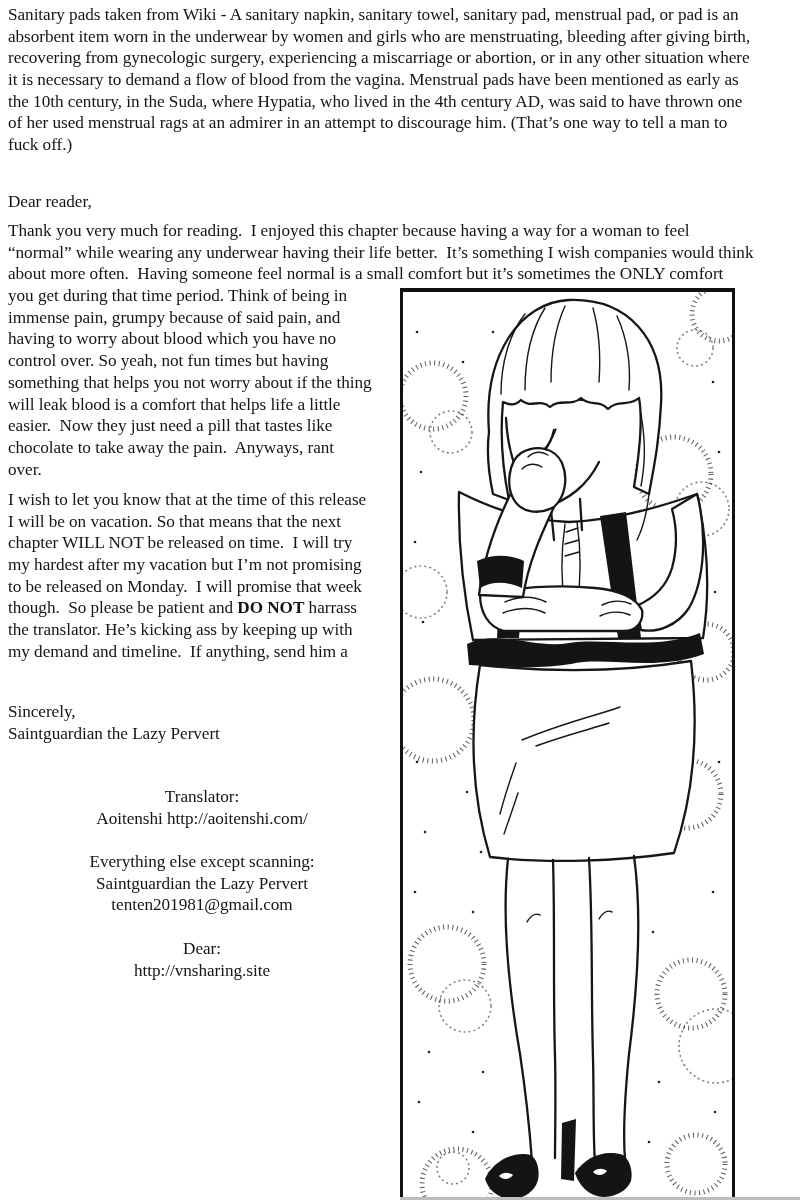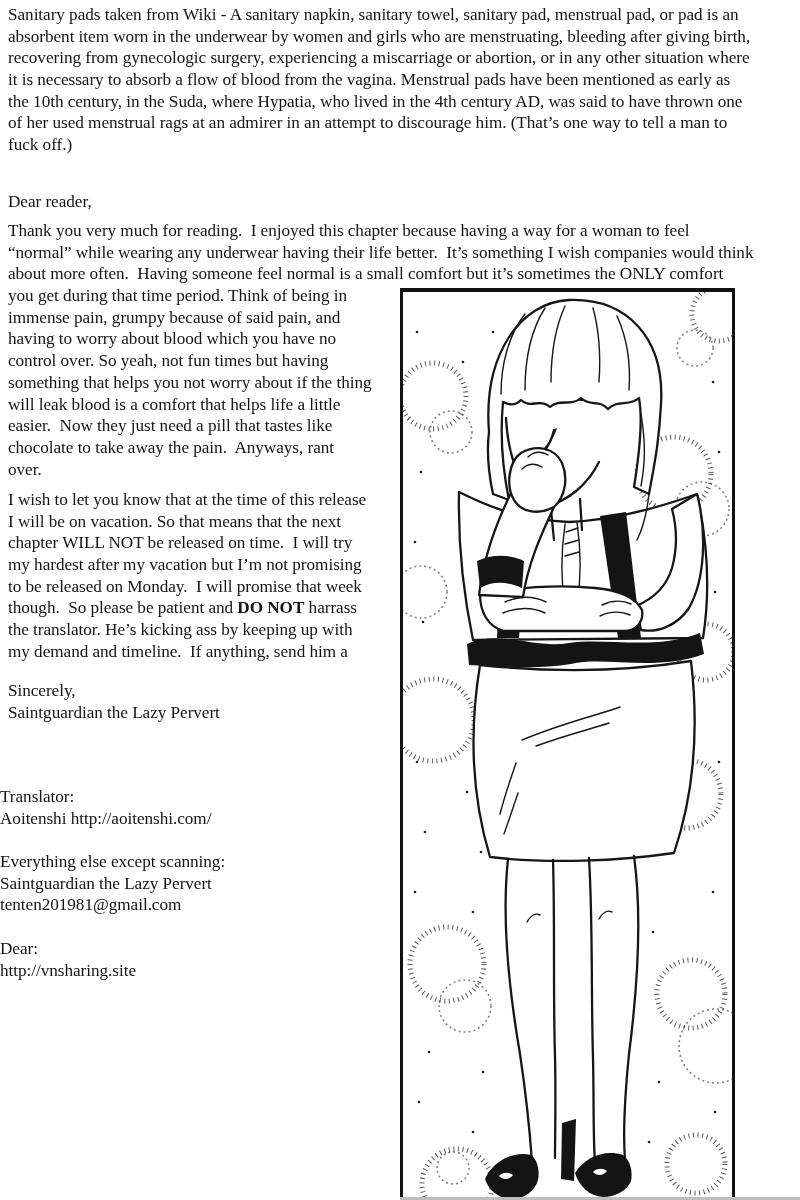--- a/index.html
+++ b/index.html
@@ -7,22 +7,22 @@
     position:relative; width:800px; height:1200px; background:#ffffff;
     font-family:"Liberation Serif","DejaVu Serif",serif;
     font-size:17.2px; color:#141414; overflow:hidden; letter-spacing:-0.05px;
   }
   .block { position:absolute; left:8px; }
   .ln { height:21.7px; line-height:21.7px; white-space:pre; }
   #wiki      { top:4px;   width:788px; }
   #salute    { top:175px; width:400px;margin-top:16px; }
   #thanks    { top:220px; width:788px; }
   #vacation  { top:489px; width:392px; }
-  #signoff   { top:680px; width:392px; }
-  #credits   { top:786px; left:0; width:404px; text-align:left; }
+  #signoff   { top:701px; width:392px; }
+  #credits   { top:786px; left:0; width:404px; text-align:center; }
   b { font-weight:bold; }
   .illus {
     position:absolute; left:400px; top:288px; width:335px; height:912px;
     box-sizing:border-box; background:#ffffff; z-index:2;
     border-top:4px solid #111; border-left:3px solid #111; border-right:3px solid #111;
   }
   .illus svg { display:block; width:100%; height:100%; }
   .bottom-edge {
     position:absolute; left:400px; top:1197px; width:400px; height:3px;
     background:#bdbdbd; z-index:3;
@@ -36,21 +36,21 @@
 </style>
 </head>
 <body>
 
 <div class="page">
 
   <div class="block" id="wiki">
     <div class="ln">Sanitary pads taken from Wiki - A sanitary napkin, sanitary towel, sanitary pad, menstrual pad, or pad is an</div>
     <div class="ln">absorbent item worn in the underwear by women and girls who are menstruating, bleeding after giving birth,</div>
     <div class="ln">recovering from gynecologic surgery, experiencing a miscarriage or abortion, or in any other situation where</div>
-    <div class="ln">it is necessary to absorb a flow of blood from the vagina. Menstrual pads have been mentioned as early as</div>
+    <div class="ln">it is necessary to demand a flow of blood from the vagina. Menstrual pads have been mentioned as early as</div>
     <div class="ln">the 10th century, in the Suda, where Hypatia, who lived in the 4th century AD, was said to have thrown one</div>
     <div class="ln">of her used menstrual rags at an admirer in an attempt to discourage him. (That’s one way to tell a man to</div>
     <div class="ln">fuck off.)</div>
   </div>
 
   <div class="block" id="salute">
     <div class="ln">Dear reader,</div>
   </div>
 
   <div class="block" id="thanks">

